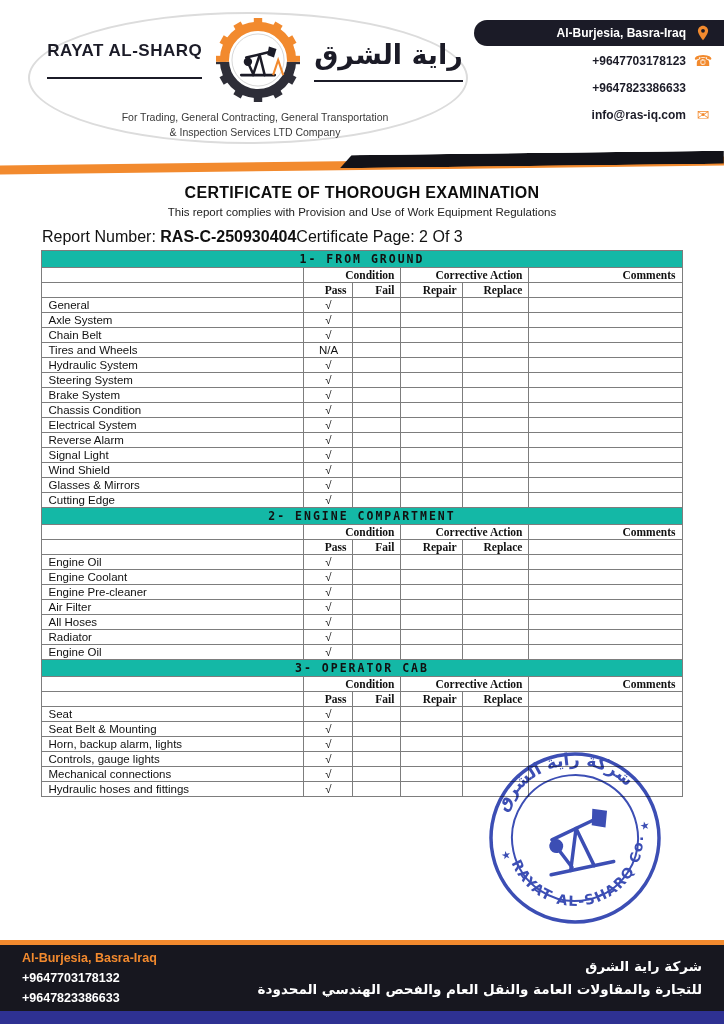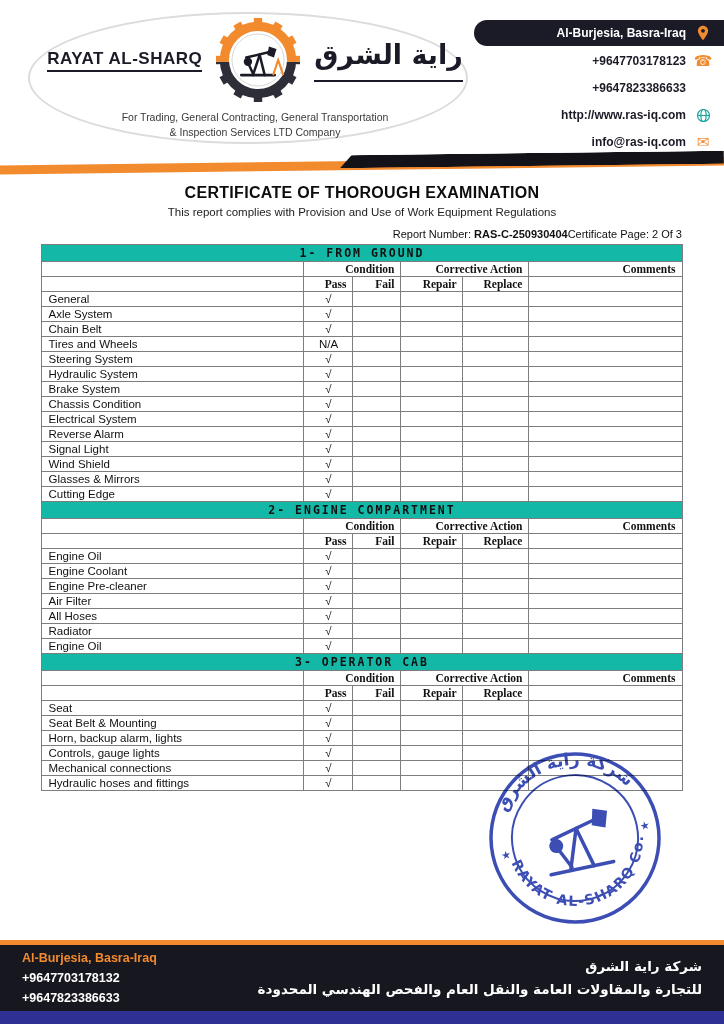--- a/index.html
+++ b/index.html
@@ -7,21 +7,21 @@
   body { font-family:"Liberation Sans", sans-serif; color:#111; }
   .page { position:relative; width:724px; height:1024px; background:#fff; overflow:hidden; margin:0 auto; }
 
   
   .header { position:relative; height:150px; }
   .logo-ellipse { position:absolute; left:28px; top:12px; width:440px; height:132px;
     border:2px solid #dcdcdc; border-radius:50%; z-index:0; }
   .logo-block { position:absolute; left:40px; top:18px; width:430px; z-index:1; text-align:center; }
   .logo-row { display:flex; align-items:center; justify-content:center; gap:14px; }
   .name-en { font-weight:bold; font-size:17px; letter-spacing:0.5px; color:#1b1b27;
-    border-bottom:2px solid #1b1b27; padding-bottom:1px; }
+    border-bottom:2px solid #1b1b27; padding-bottom:16px; }
   .name-ar { font-family:"DejaVu Sans", sans-serif; font-weight:bold; font-size:27px; color:#1b1b27;
     border-bottom:2px solid #1b1b27; padding-bottom:10px; }
   .tagline { margin-top:8px; font-size:10.5px; font-weight:normal; color:#3a3a3a; line-height:1.45; }
 
   .contact-block { position:absolute; right:0; top:20px; width:250px; z-index:2; }
   .contact-row { display:flex; align-items:center; justify-content:flex-end; gap:8px;
     padding-right:12px; height:24px; margin-bottom:3px; font-size:12px; color:#1b1b27; font-weight:bold; }
   .contact-row .icon-slot { width:18px; height:18px; display:flex; align-items:center; justify-content:center; }
   .addr-row { background:#1b1b27; color:#fff; border-radius:13px 0 0 13px; height:26px; }
   .uni-icon { font-family:"DejaVu Sans", sans-serif; font-size:15px; line-height:1; }
@@ -32,22 +32,22 @@
   .stripe { position:relative; height:24px; overflow:visible; }
   .stripe .orange { position:absolute; left:0; right:0; top:11px; height:9px;
     background:#F28A2E; transform:skewY(-0.7deg); }
   .stripe .black { position:absolute; left:47%; right:0; top:3px; height:13px;
     background:#121218; transform:skewY(-0.7deg); clip-path:polygon(3% 0,100% 0,100% 100%,0 100%); }
 
   
   .doc-title { margin-top:10px; text-align:center; font-size:16px; font-weight:bold; color:#0d0d0d; letter-spacing:0.3px; }
   .doc-subtitle { margin-top:4px; text-align:center; font-size:11.5px; color:#222; }
 
-  .report-row { width:640px; margin:10px auto 4px auto; display:flex; justify-content:flex-end;
-    font-size:11px; color:#111; }
+  .report-row { width:640px; margin:10px auto 4px auto; display:flex; justify-content:flex-start;
+    font-size:16px; color:#111; }
   .report-row b { font-weight:bold; }
 
   
   table.cert { width:640px; margin:0 auto; border-collapse:collapse; table-layout:fixed; }
   table.cert td { border:1px solid #7d7d7d; font-size:11.5px; padding:1px 6px; height:15px;
     overflow:hidden; white-space:nowrap; }
   td.sec-title { background:#14b8a6; font-family:"DejaVu Sans Mono", monospace; font-weight:bold;
     font-size:13.5px; letter-spacing:2px; text-align:center; color:#111; height:17px; }
   td.hdr { font-family:"Liberation Serif", serif; font-weight:bold; font-size:13px; text-align:right; padding:0 2px; }
   td.c { text-align:center; font-size:12px; }
@@ -155,30 +155,20 @@
       </div>
       <div class="contact-row">
         <span>+9647703178123</span>
         <span class="icon-slot uni-icon phone-ic">☎</span>
       </div>
       <div class="contact-row">
         <span>+9647823386633</span>
         <span class="icon-slot"></span>
       </div>
       <div class="contact-row">
-        <span>http://www.ras-iq.com</span>
-        <span class="icon-slot">
-          <svg width="15" height="15" viewBox="0 0 20 20" fill="none" stroke="#1aa5a0" stroke-width="1.6">
-              <circle cx="10" cy="10" r="8"></circle>
-              <ellipse cx="10" cy="10" rx="3.5" ry="8"></ellipse>
-              <line x1="2" y1="10" x2="18" y2="10"></line>
-            </svg>
-        </span>
-      </div>
-      <div class="contact-row">
         <span>info@ras-iq.com</span>
         <span class="icon-slot uni-icon mail-ic">✉</span>
       </div>
     </div>
   </div>
 
   <div class="stripe">
     <div class="orange"></div>
     <div class="black"></div>
   </div>
@@ -253,29 +243,29 @@
         </tr>
         <tr>
           <td>Tires and Wheels</td>
           <td class="c">N/A</td>
           <td class="c"></td>
           <td class="c"></td>
           <td class="c"></td>
           <td></td>
         </tr>
         <tr>
+          <td>Hydraulic System</td>
+          <td class="c">√</td>
+          <td class="c"></td>
+          <td class="c"></td>
+          <td class="c"></td>
+          <td></td>
+        </tr>
+        <tr>
           <td>Steering System</td>
-          <td class="c">√</td>
-          <td class="c"></td>
-          <td class="c"></td>
-          <td class="c"></td>
-          <td></td>
-        </tr>
-        <tr>
-          <td>Hydraulic System</td>
           <td class="c">√</td>
           <td class="c"></td>
           <td class="c"></td>
           <td class="c"></td>
           <td></td>
         </tr>
         <tr>
           <td>Brake System</td>
           <td class="c">√</td>
           <td class="c"></td>

